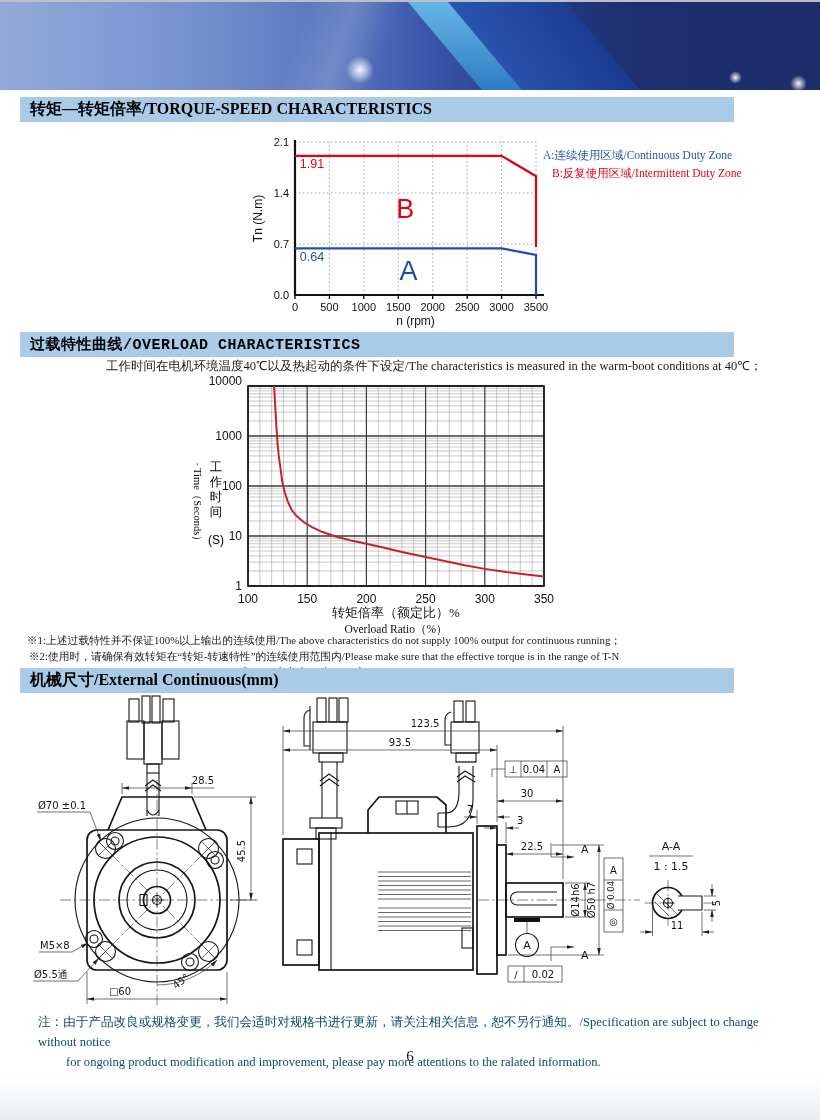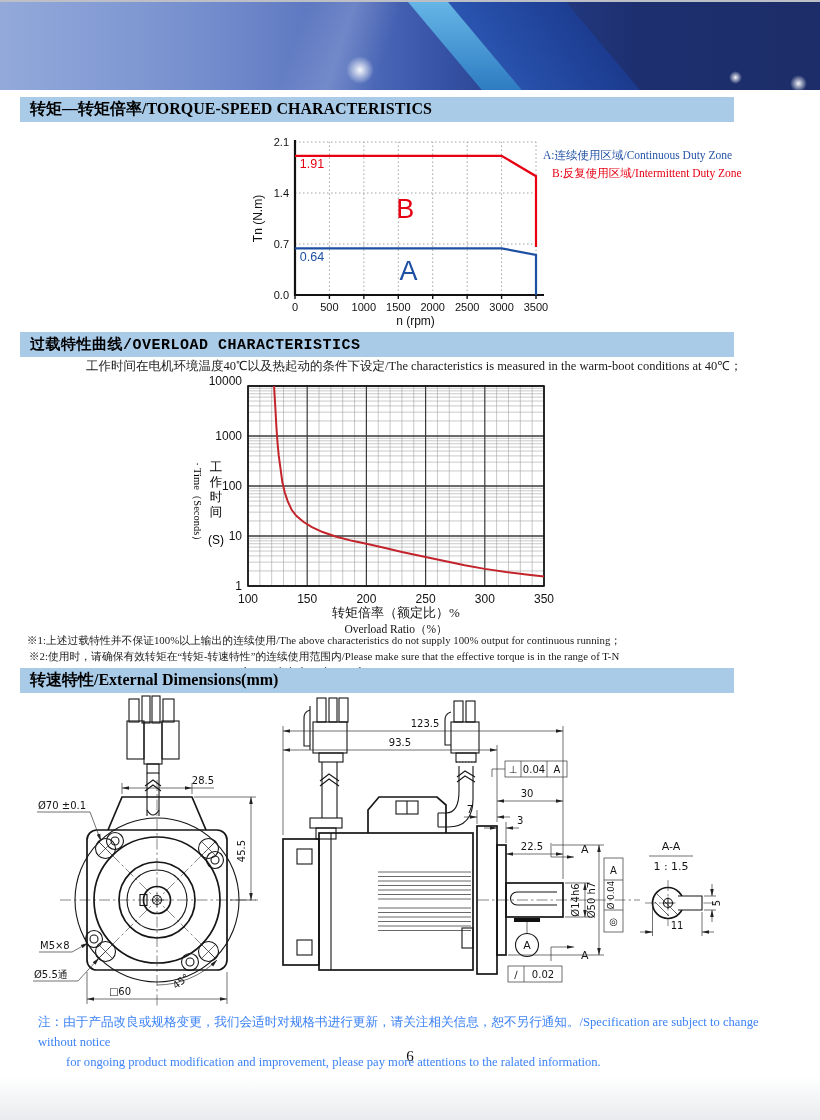--- a/index.html
+++ b/index.html
@@ -18,25 +18,25 @@
     background:linear-gradient(115deg,rgba(255,255,255,0) 42%,rgba(255,255,255,0.16) 50%,rgba(255,255,255,0) 58%);
     transform:rotate(-6deg);}
   .dot{position:absolute;border-radius:50%;
     background:radial-gradient(circle,rgba(255,255,255,0.95) 0%,rgba(255,255,255,0) 70%);}
   
   .bar{position:absolute;left:20px;width:714px;height:25px;background:#a9cbe8;
        display:flex;align-items:center;padding-left:10px;box-sizing:border-box;}
   .bar-serif{font-family:"Liberation Serif",serif;font-weight:bold;font-size:16px;color:#000;}
   .bar-mono{font-family:"Liberation Mono",monospace;font-weight:bold;font-size:15px;letter-spacing:.5px;color:#000;}
   
-  .cond-note{position:absolute;left:86px;top:357px;font-size:12.5px;color:#1a1a1a;}
+  .cond-note{position:absolute;left:106px;top:357px;font-size:12.5px;color:#1a1a1a;}
   .star-note{position:absolute;left:0;width:648px;text-align:center;font-size:10.8px;color:#1a1a1a;}
   .legend{position:absolute;left:543px;top:146px;font-size:11.5px;line-height:18px;
           font-family:"Liberation Serif",serif;}
-  .footer-note{position:absolute;left:38px;top:1012px;width:740px;font-size:12.6px;line-height:20px;color:#3b82f6;}
+  .footer-note{position:absolute;left:38px;top:1012px;width:740px;font-size:12.6px;line-height:20px;color:#0c4a6e;}
   .footer-note .l2{padding-left:28px;}
   .pagenum{position:absolute;left:0;top:1048px;width:820px;text-align:center;font-size:15px;color:#111;}
   #bottom-fade{position:absolute;left:0;top:1076px;width:820px;height:44px;
     background:linear-gradient(180deg,rgba(235,237,240,0),rgba(223,227,231,0.7));}
   
   .ctick{font:11px "Liberation Sans",sans-serif;fill:#111;}
   .caxis{font:12px "Liberation Sans",sans-serif;fill:#111;}
   .otick{font:12px "Liberation Sans",sans-serif;fill:#111;}
   .oaxis-cn{font:13px "Liberation Serif",serif;fill:#111;}
   .oaxis-en{font:11.5px "Liberation Serif",serif;fill:#111;}
@@ -203,21 +203,21 @@
       <text x="64" y="127" text-anchor="middle" font-size="12.5" font-family="&quot;Liberation Serif&quot;,serif">时</text>
       <text x="64" y="142" text-anchor="middle" font-size="12.5" font-family="&quot;Liberation Serif&quot;,serif">间</text>
       <text x="64" y="170" text-anchor="middle" font-size="12" font-family="&quot;Liberation Sans&quot;,sans-serif">(S)</text>
       <text x="42" y="130" text-anchor="middle" font-size="10.5" font-family="&quot;Liberation Serif&quot;,serif" transform="rotate(90 42 130)">· Time（Seconds）</text>
     </svg>
 
   <div class="star-note" style="top:634px;">※1:上述过载特性并不保证100%以上输出的连续使用/The above characteristics do not supply 100% output for continuous running；</div>
   <div class="star-note" style="top:650px;">※2:使用时，请确保有效转矩在“转矩-转速特性”的连续使用范围内/Please make sure that the effective torque is in the range of T-N characteristics' continuous duty zone。</div>
 
   <div class="bar" style="top:668px;">
-    <span class="bar-serif">转速特性/External Dimensions(mm)</span>
+    <span class="bar-serif">机械尺寸/External Continuous(mm)</span>
   </div>
 
   <svg style="position:absolute;left:30px;top:693px;" width="760" height="322" viewBox="30 693 760 322">
     <defs>
       <marker id="ar" viewBox="0 0 10 6" refX="9.5" refY="3" markerWidth="11" markerHeight="7" orient="auto-start-reverse">
         <path d="M0,0.6 L10,3 L0,5.4 Z" fill="#222"></path>
       </marker>
     </defs>
 
     <g>

